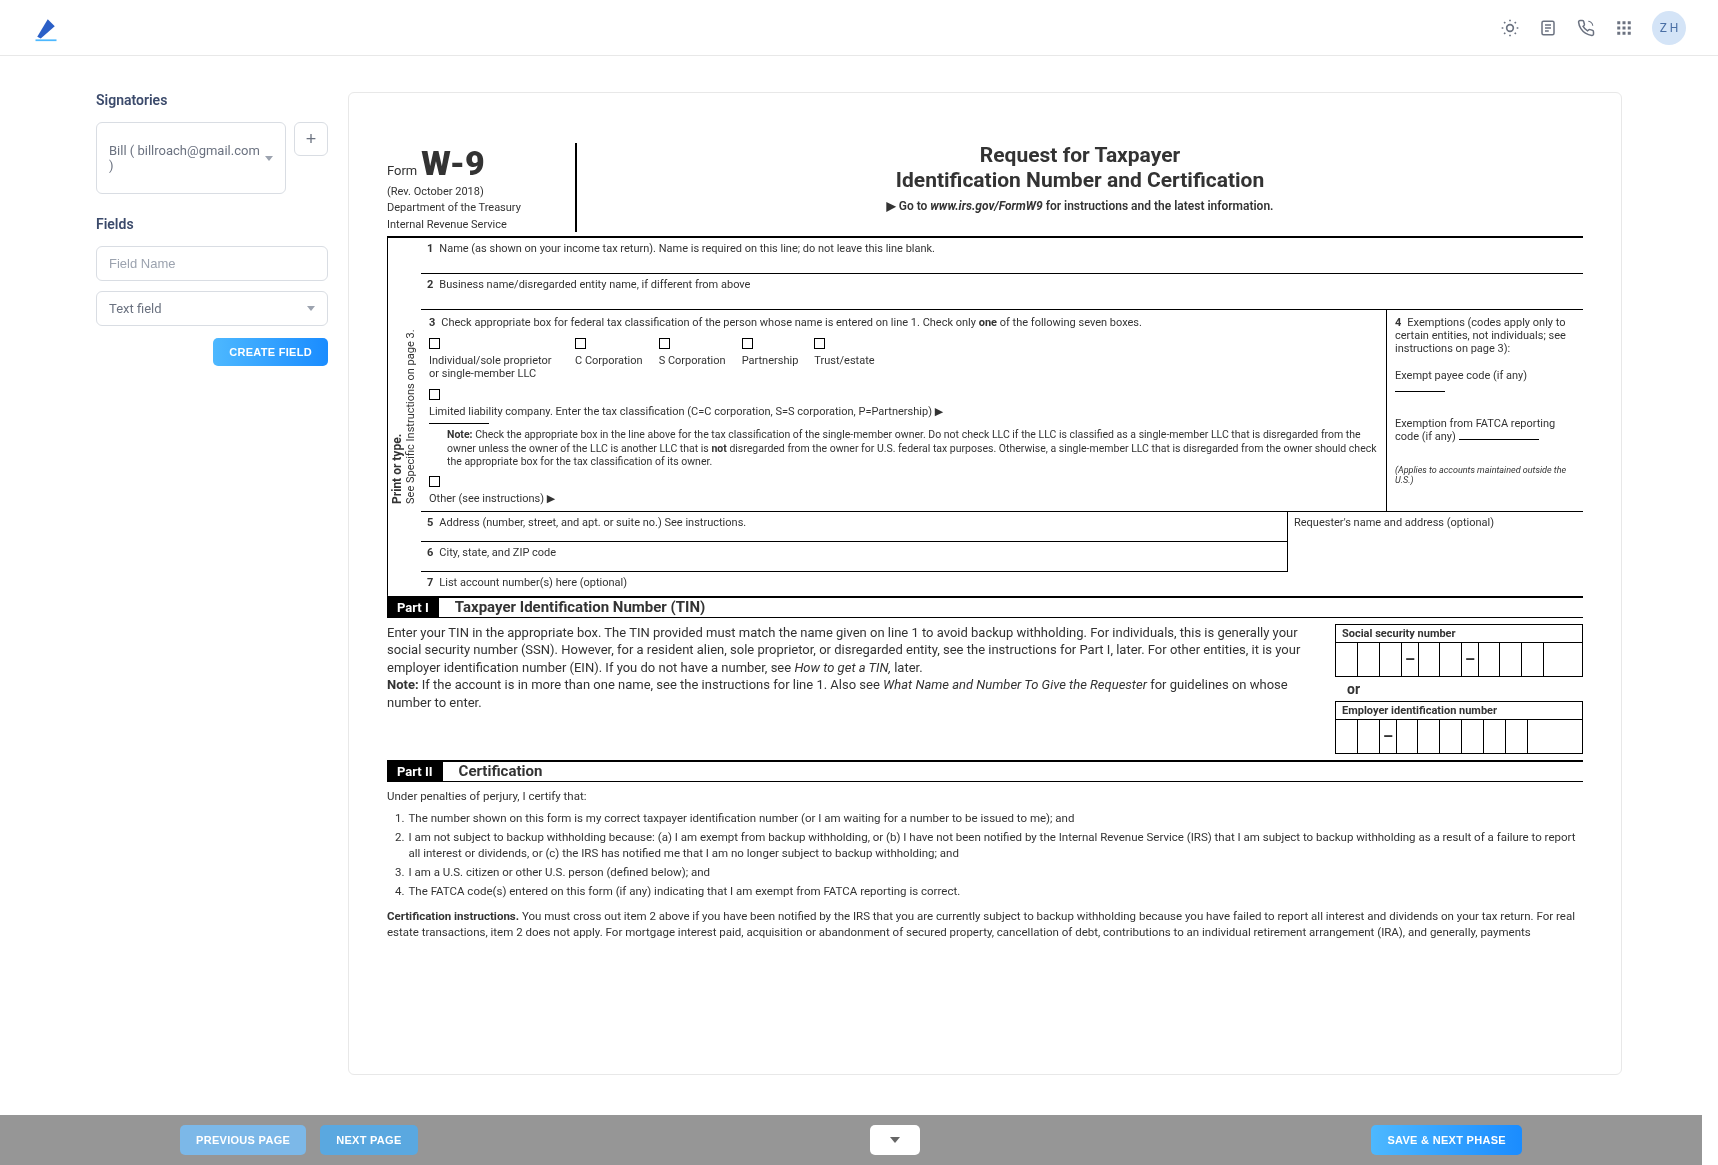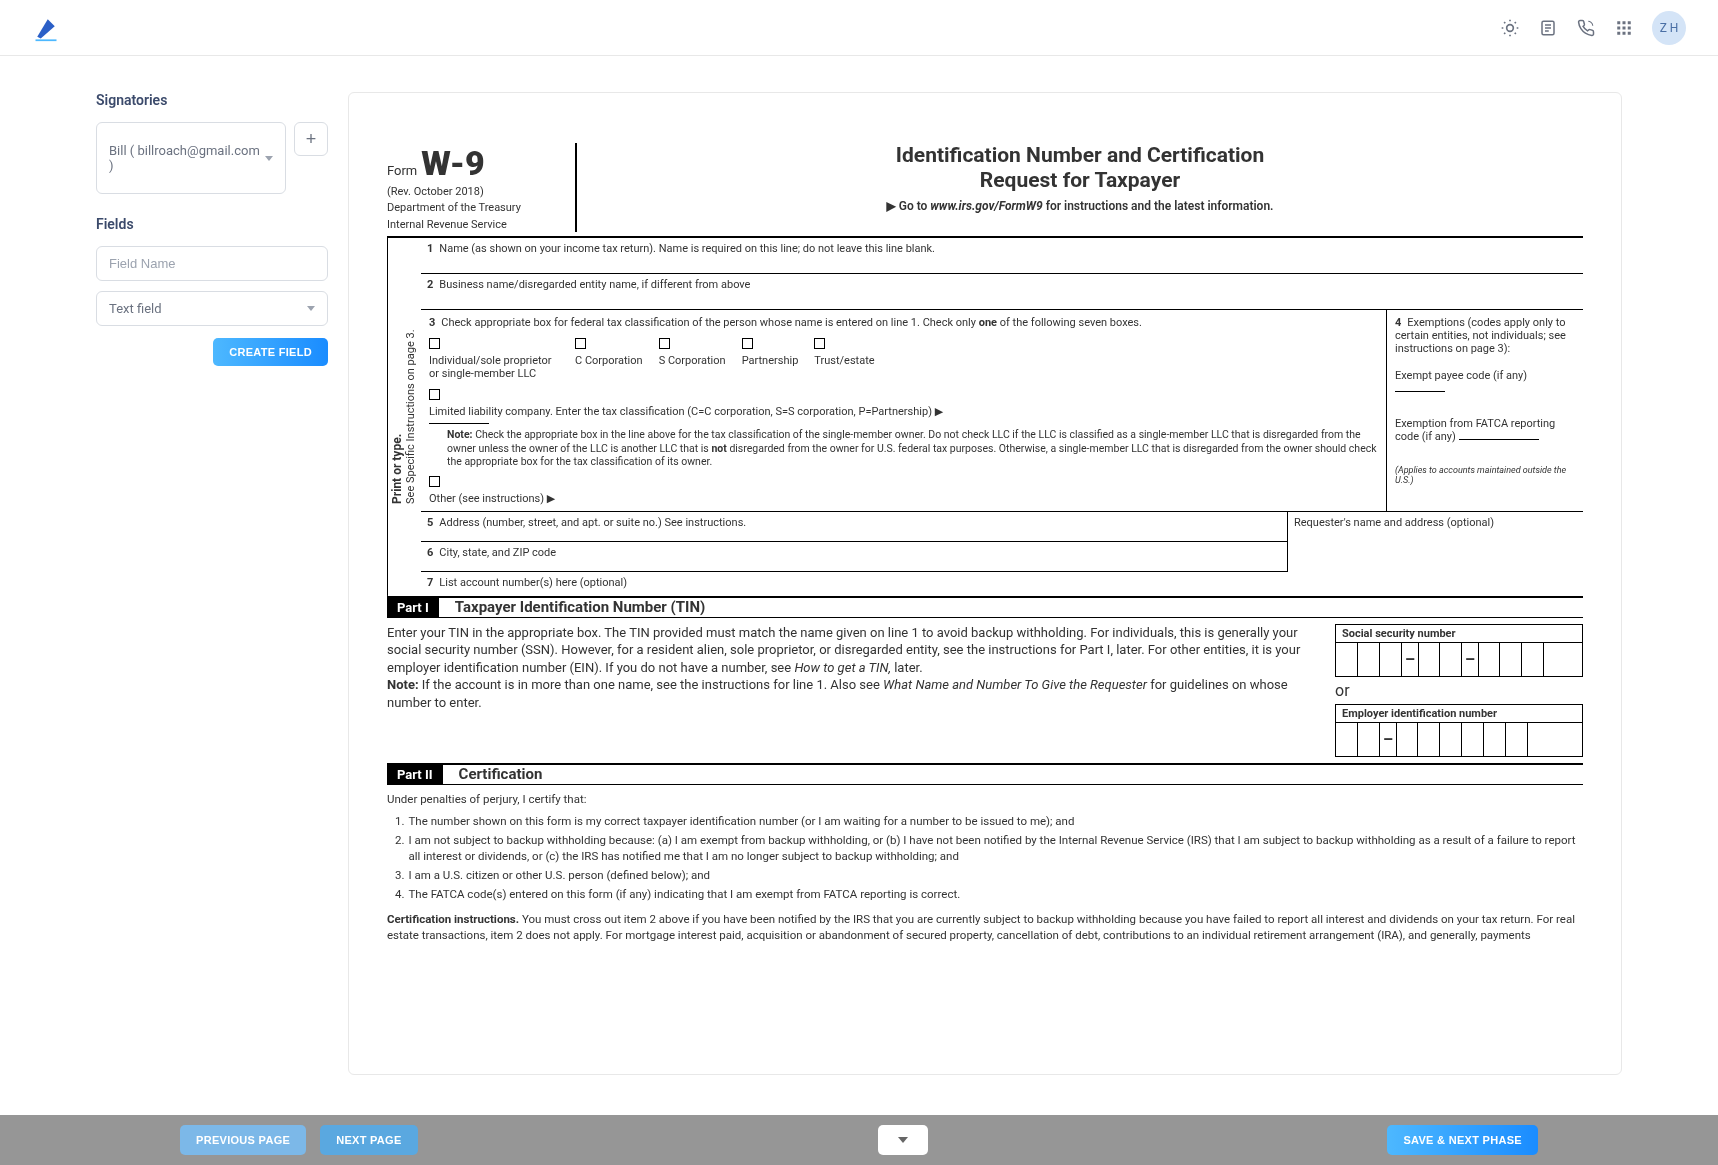--- a/index.html
+++ b/index.html
@@ -64,28 +64,28 @@
     .part-title { font-size: 15px; font-weight: 700; margin-left: 16px; }
     
     .tin-section { display: flex; gap: 20px; padding: 6px 0; }
     .tin-text { flex: 1; font-size: 13px; line-height: 1.35; }
     .tin-boxes { width: 248px; }
     .tin-label { font-size: 11px; font-weight: 700; border: 1px solid #000; padding: 2px 6px; }
     .tin-grid { display: flex; border: 1px solid #000; border-top: none; height: 34px; align-items: center; }
     .tin-cell { width: 22px; height: 100%; border-right: 1px solid #000; }
     .tin-cell:last-child { border-right: none; }
     .tin-dash { width: 16px; text-align: center; font-weight: 700; }
-    .or-text { font-size: 16px; font-weight: 400; margin: 4px 0; }
+    .or-text { font-size: 14px; font-weight: 700; margin: 4px 12px; }
     
     .cert-text { font-size: 11.5px; line-height: 1.4; padding: 6px 0; }
     .cert-list { padding-left: 8px; }
     .cert-list-item { font-size: 11.5px; line-height: 1.4; margin-bottom: 3px; display: flex; }
     .cert-num { margin-right: 4px; }
     
-    .footer-bar { position: fixed; bottom: 0; left: 0; right: 0; height: 50px; background: rgba(80, 80, 80, 0.6); display: flex; align-items: center; justify-content: space-between; padding: 0 180px; }
+    .footer-bar { position: fixed; bottom: 0; left: 0; right: 16px; height: 50px; background: rgba(80, 80, 80, 0.6); display: flex; align-items: center; justify-content: space-between; padding: 0 180px; }
     .footer-btn { border: none; border-radius: 5px; padding: 9px 16px; font-size: 11px; font-weight: 600; cursor: pointer; letter-spacing: 0.3px; }
     .footer-btn.prev { background: #7cb8e8; color: #fff; }
     .footer-btn.next { background: #5aa8e0; color: #fff; margin-left: 10px; }
     .footer-btn.save { background: linear-gradient(90deg, #4db8ff, #1a8cff); color: #fff; }
     .footer-dropdown { background: #fff; border-radius: 5px; width: 50px; height: 30px; display: flex; align-items: center; justify-content: center; cursor: pointer; }
     .chevron-down { width: 0; height: 0; border-left: 5px solid transparent; border-right: 5px solid transparent; border-top: 6px solid #666; }
     .chevron-down-sm { width: 0; height: 0; border-left: 4px solid transparent; border-right: 4px solid transparent; border-top: 5px solid #9ca3af; }
     
     .italic { font-style: italic; }
     .bold { font-weight: 700; }
@@ -158,22 +158,22 @@
   <div class="document-panel">
 
     <div class="form-header">
       <div class="form-header-left">
         <div><span class="form-label-line">Form</span> <span class="form-w9">W-9</span></div>
         <div class="form-meta">(Rev. October 2018)</div>
         <div class="form-meta">Department of the Treasury</div>
         <div class="form-meta">Internal Revenue Service</div>
       </div>
       <div class="form-header-center">
+        <div class="form-title">Request for Taxpayer</div>
         <div class="form-title">Identification Number and Certification</div>
-        <div class="form-title">Request for Taxpayer</div>
         <div class="form-goto"><span>▶ Go to </span><span class="italic bold">www.irs.gov/FormW9</span><span> for instructions and the latest information.</span></div>
       </div>
     </div>
 
     <div class="form-body-wrap">
       <div class="vertical-text">
         <div><span>Print or type.</span><br><span class="vertical-sub">See Specific Instructions on page 3.</span></div>
       </div>
       <div class="form-rows">
         <div class="form-row" style="height:36px">

